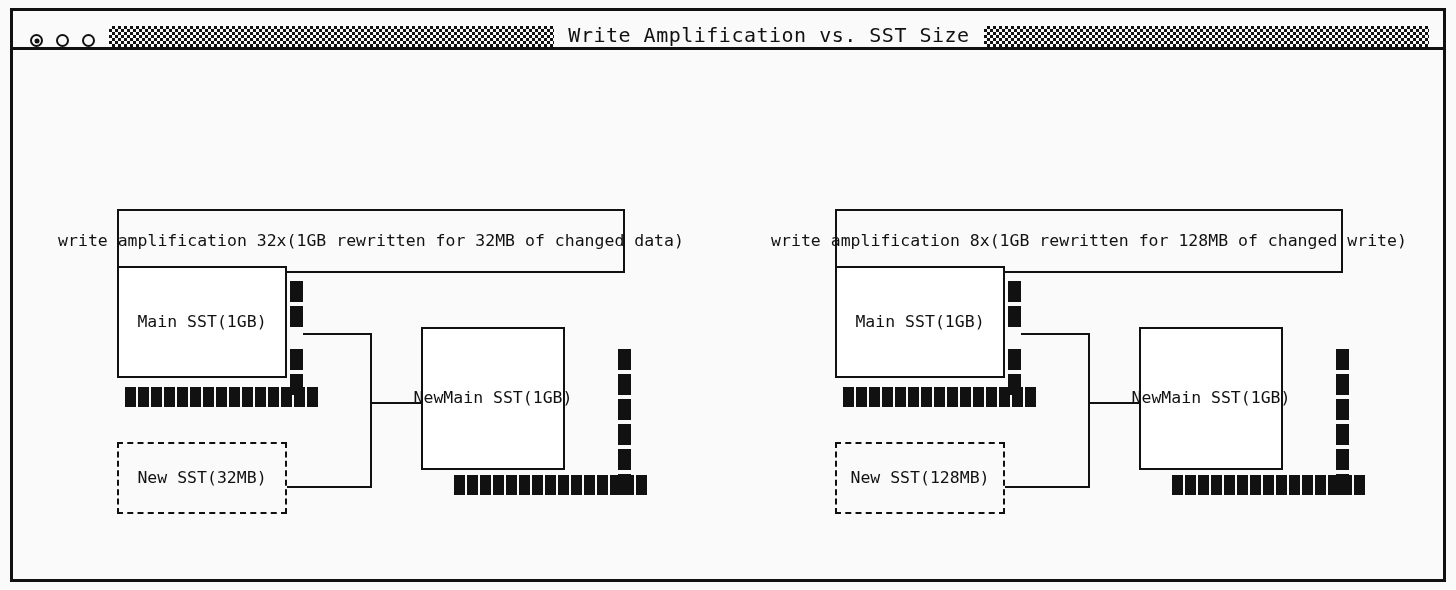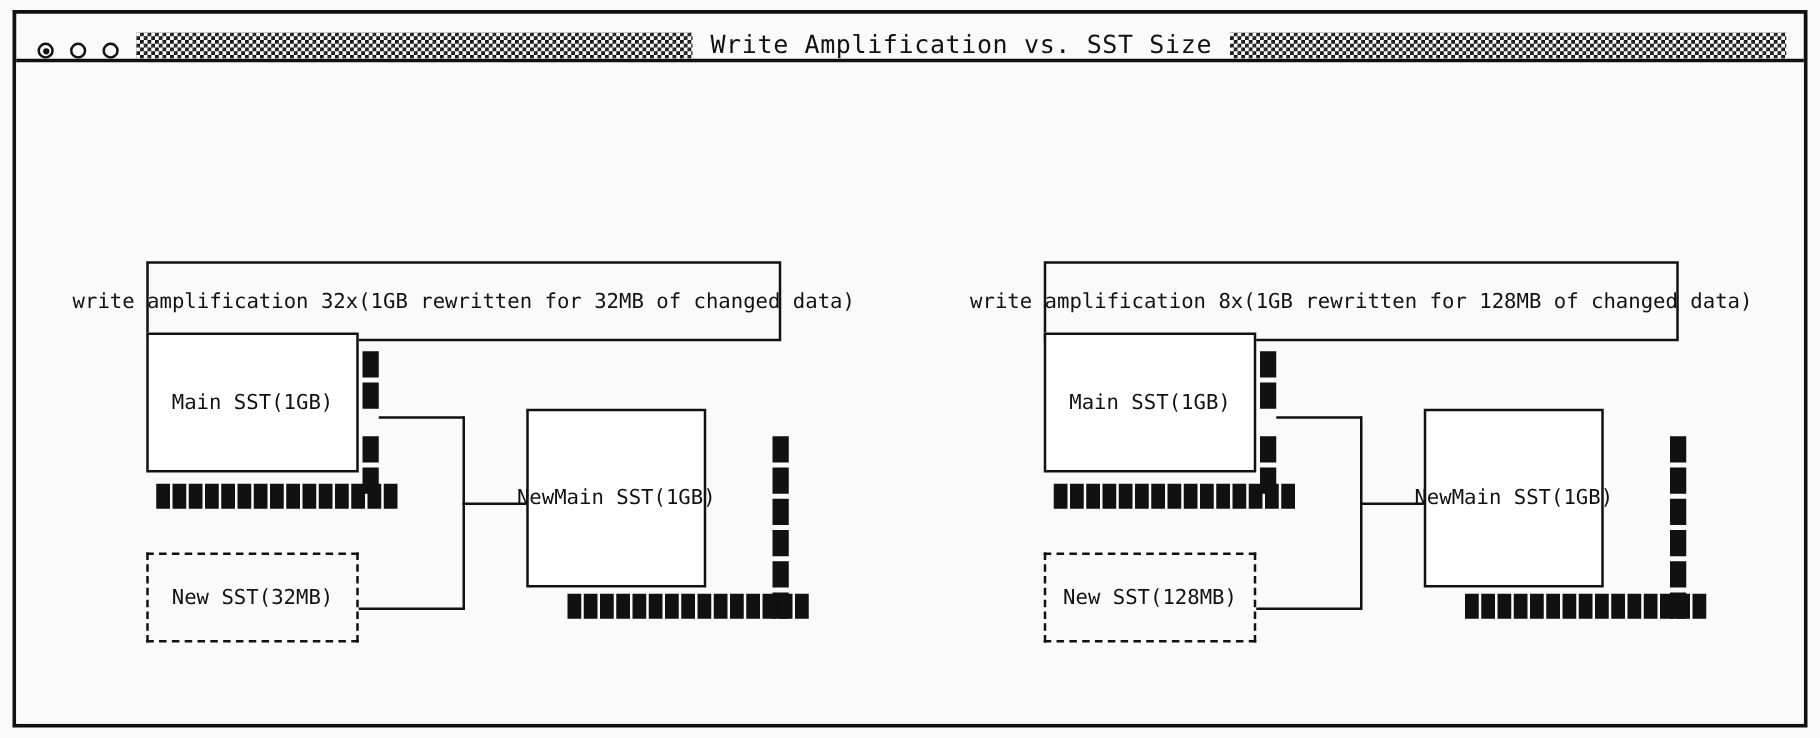--- a/index.html
+++ b/index.html
@@ -278,21 +278,21 @@
           <div class="blk"></div>
           <div class="blk"></div>
           <div class="blk"></div>
         </div>
     </div>
 
     <div class="panel right">
 
       <div class="caption">
         <div class="l1">write amplification 8x</div>
-        <div class="l2">(1GB rewritten for 128MB of changed data)</div>
+        <div class="l2">(1GB rewritten for 128MB of changed write)</div>
       </div>
 
       <div class="box main-sst">
         <span>Main SST</span>
         <span>(1GB)</span>
       </div>
 
       <div class="vstack main-right">
         <div class="blk"></div>
         <div class="blk"></div>

